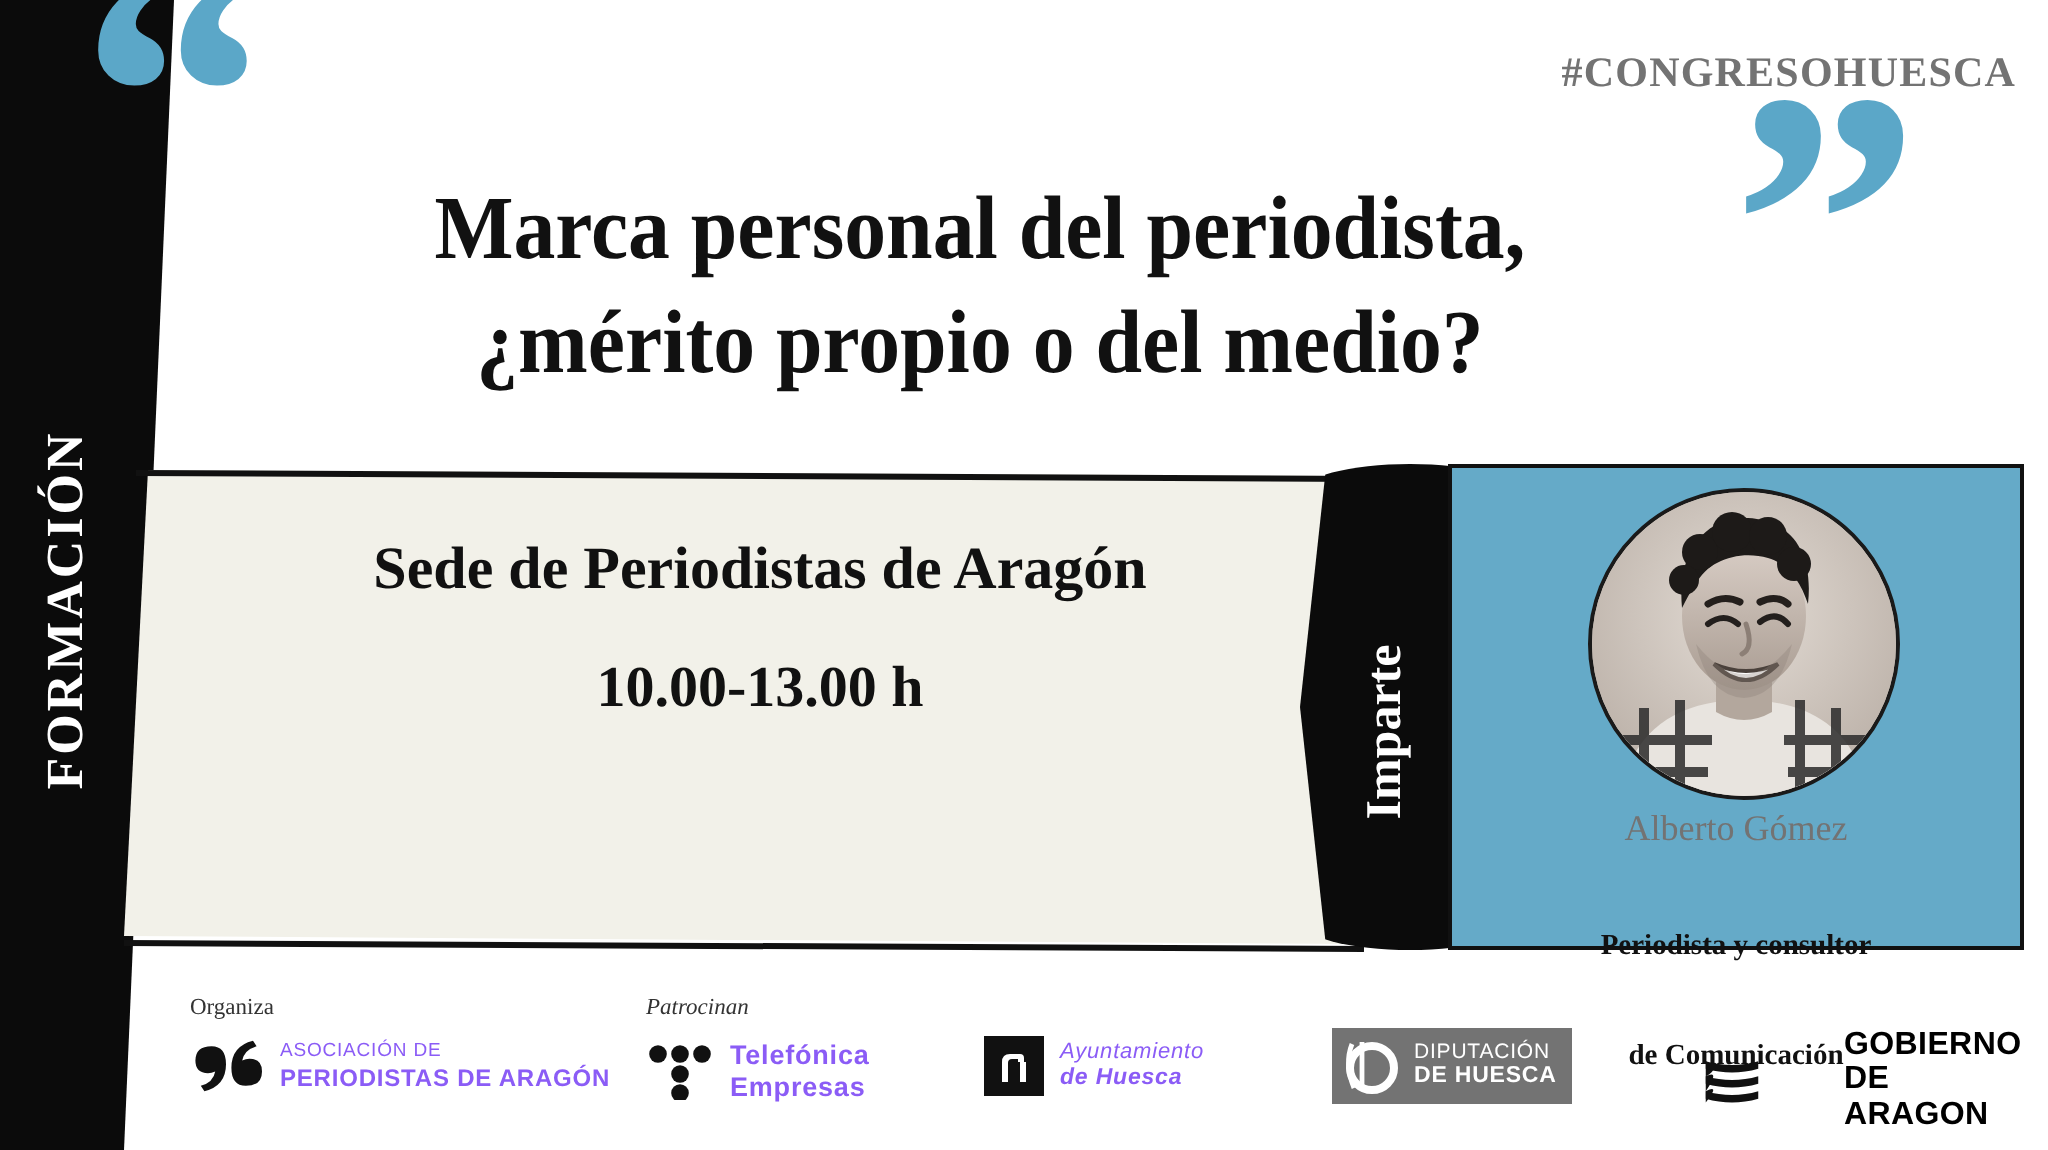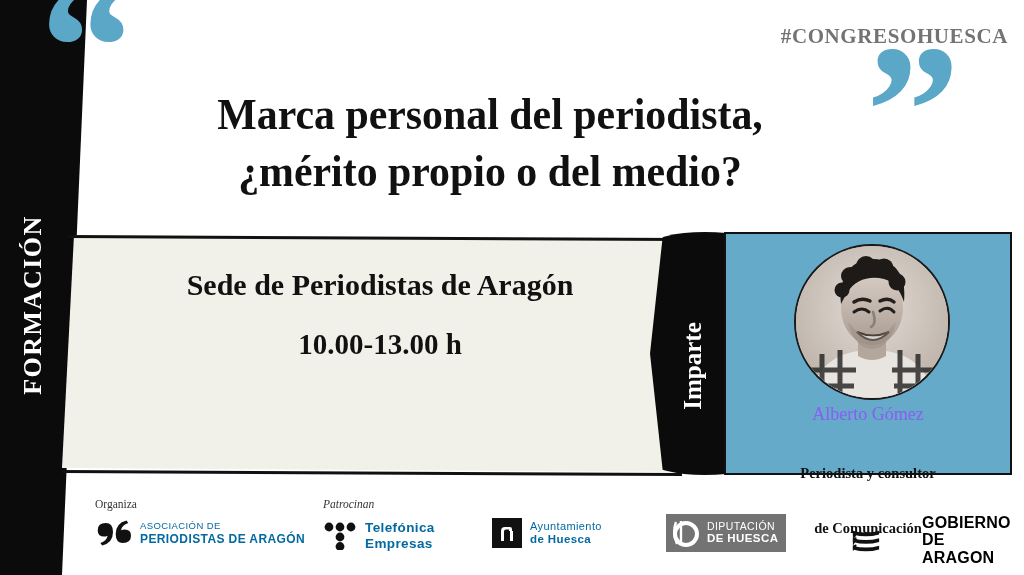--- a/index.html
+++ b/index.html
@@ -184,21 +184,21 @@
     overflow: hidden;
     background: #cfc6bd;
   }
   .portrait svg { display: block; }
   .speaker-name {
     position: absolute;
     left: 724px;
     top: 404px;
     width: 288px;
     text-align: center;
-    color: #8b5cf6;
+    color: #737373;
     font-size: 18px;
     font-family: "Liberation Serif", "DejaVu Serif", serif;
   }
   .speaker-role {
     position: absolute;
     left: 724px;
     top: 428px;
     width: 288px;
     text-align: center;
     color: #111111;
@@ -213,21 +213,21 @@
   .footer { position: absolute; left: 0; top: 478px; width: 840px; height: 97px; }
   .foot-label {
     position: absolute;
     color: #333333;
     font-size: 11.5px;
     font-family: "Liberation Serif", "DejaVu Serif", serif;
   }
   .logo { position: absolute; display: flex; align-items: center; }
   .logo-text {
     font-family: "Liberation Sans", "DejaVu Sans", sans-serif;
-    color: #0369a1;
+    color: #8b5cf6;
     line-height: 1.18;
   }
   .lt-small { font-size: 9.5px; letter-spacing: 0.4px; display: block; }
   .lt-big { font-size: 12px; font-weight: bold; letter-spacing: 0.4px; display: block; }
 
   .apa-mark { width: 36px; height: 26px; margin-right: 9px; }
   .tel-mark { width: 34px; height: 28px; margin-right: 8px; }
   .ayto-mark { width: 30px; height: 30px; background: #111111; margin-right: 8px; position: relative; }
   .dip-panel { display: flex; align-items: center; background: #737373; padding: 4px 8px 4px 4px; }
   .dip-text { color: #ffffff; font-family: "Liberation Sans", "DejaVu Sans", sans-serif; line-height: 1.2; }
@@ -345,21 +345,21 @@
         <circle cx="28" cy="5" r="4.4" fill="#111111"></circle>
         <circle cx="17" cy="15" r="4.4" fill="#111111"></circle>
         <circle cx="17" cy="24.5" r="4.4" fill="#111111"></circle>
       </svg>
       <span class="logo-text">
         <span class="lt-big" style="font-size:13.5px;">Telefónica</span>
         <span class="lt-big" style="font-size:13.5px;">Empresas</span>
       </span>
     </div>
 
-    <div class="logo" style="left:492px; top:40px;">
+    <div class="logo" style="left:492px; top:40px;font-style:italic;">
       <div class="ayto-mark">
         <svg width="30" height="30" viewBox="0 0 30 30">
           <path d="M9 23 L9 13 q0 -4 4 -4 l5 0 q2 0 2 2 l0 2 l-3 0 l0 -1.5 l-3 0 q-2 0 -2 2 l0 9.5 Z M18 13 l3 0 l0 10 l-3 0 Z" fill="#ffffff"></path>
         </svg>
       </div>
       <span class="logo-text">
         <span class="lt-small" style="font-size:11px;">Ayuntamiento</span>
         <span class="lt-big" style="font-size:11.5px;">de Huesca</span>
       </span>
     </div>

